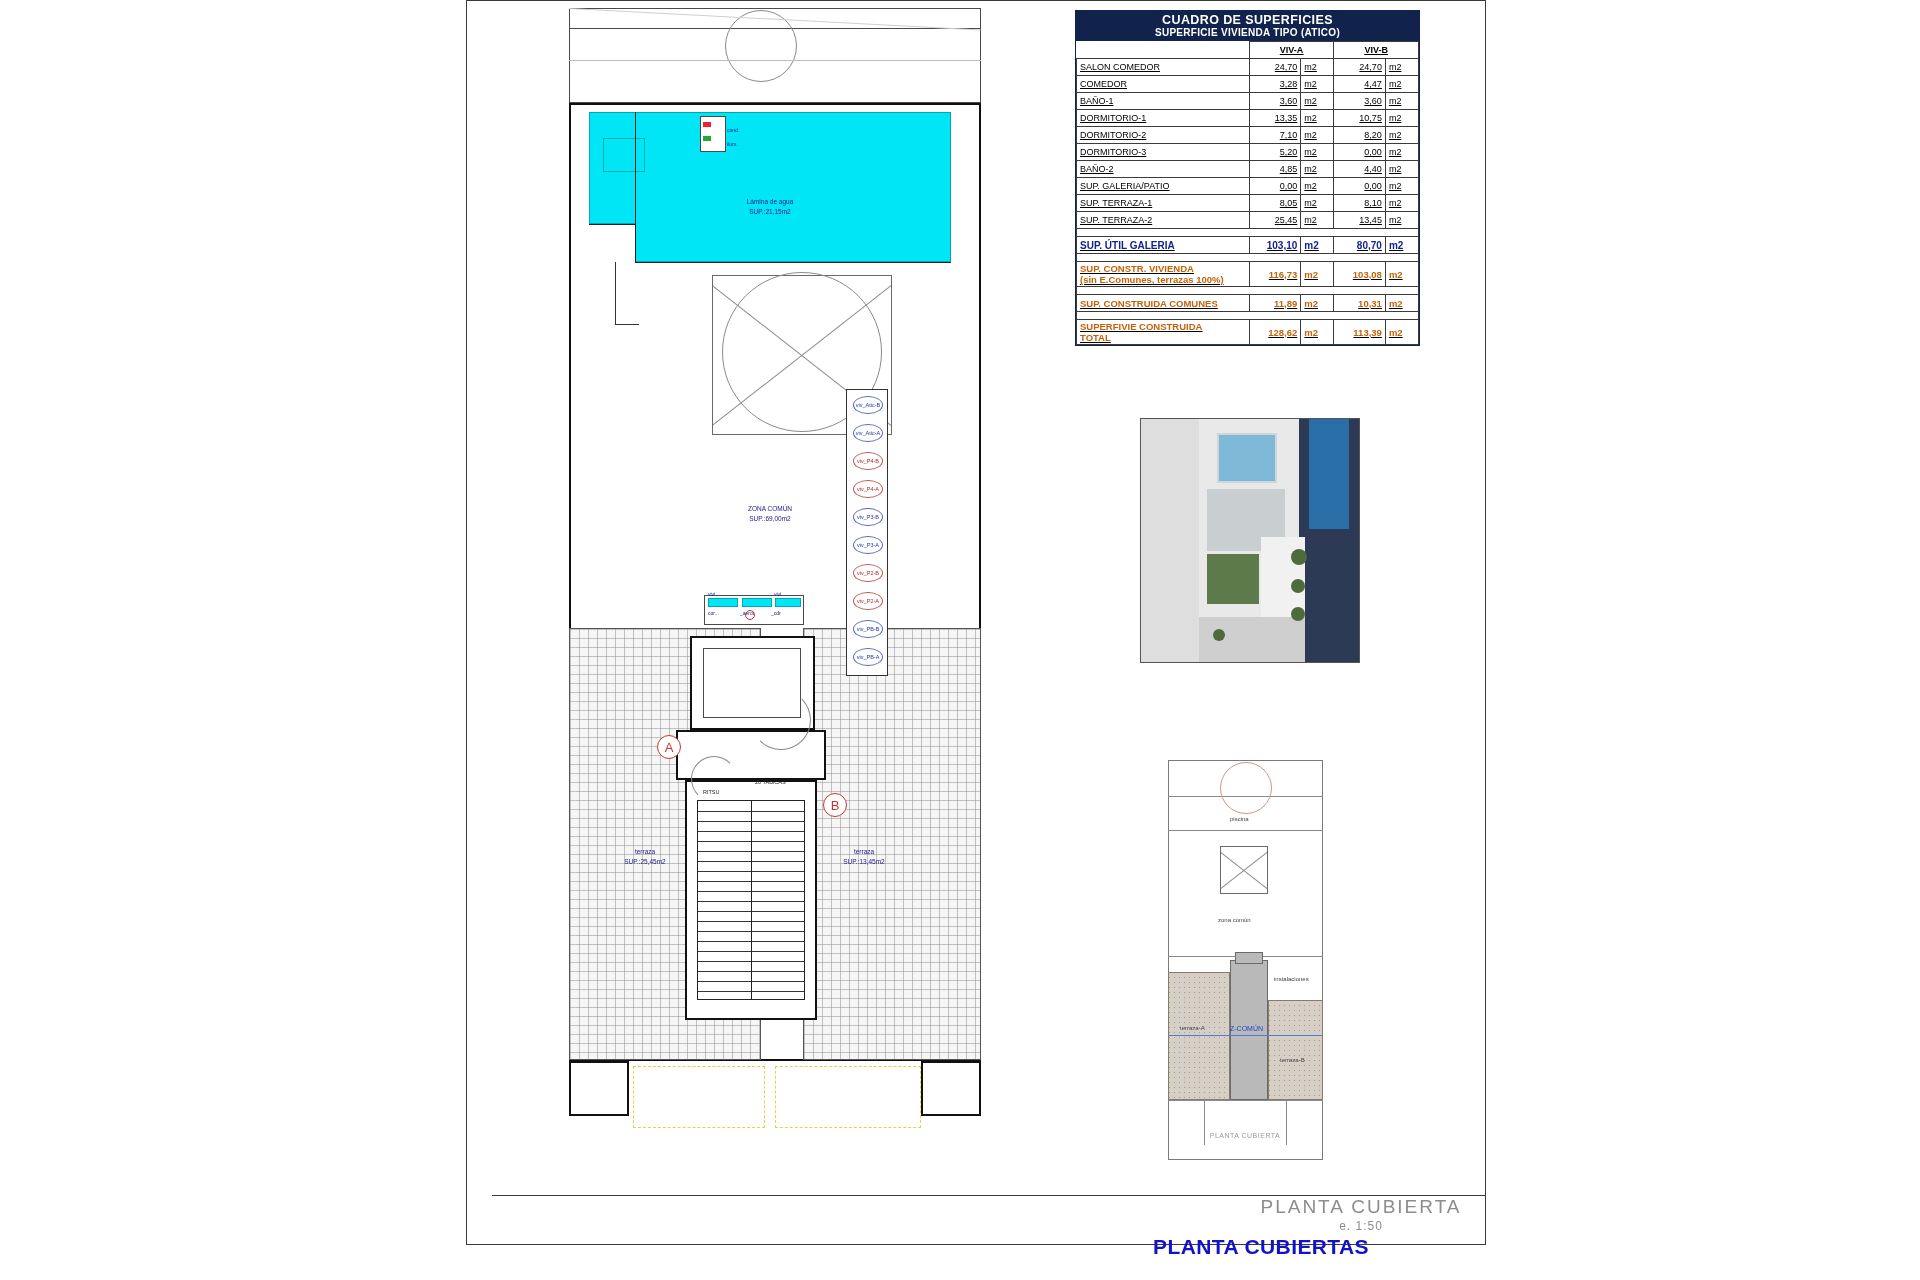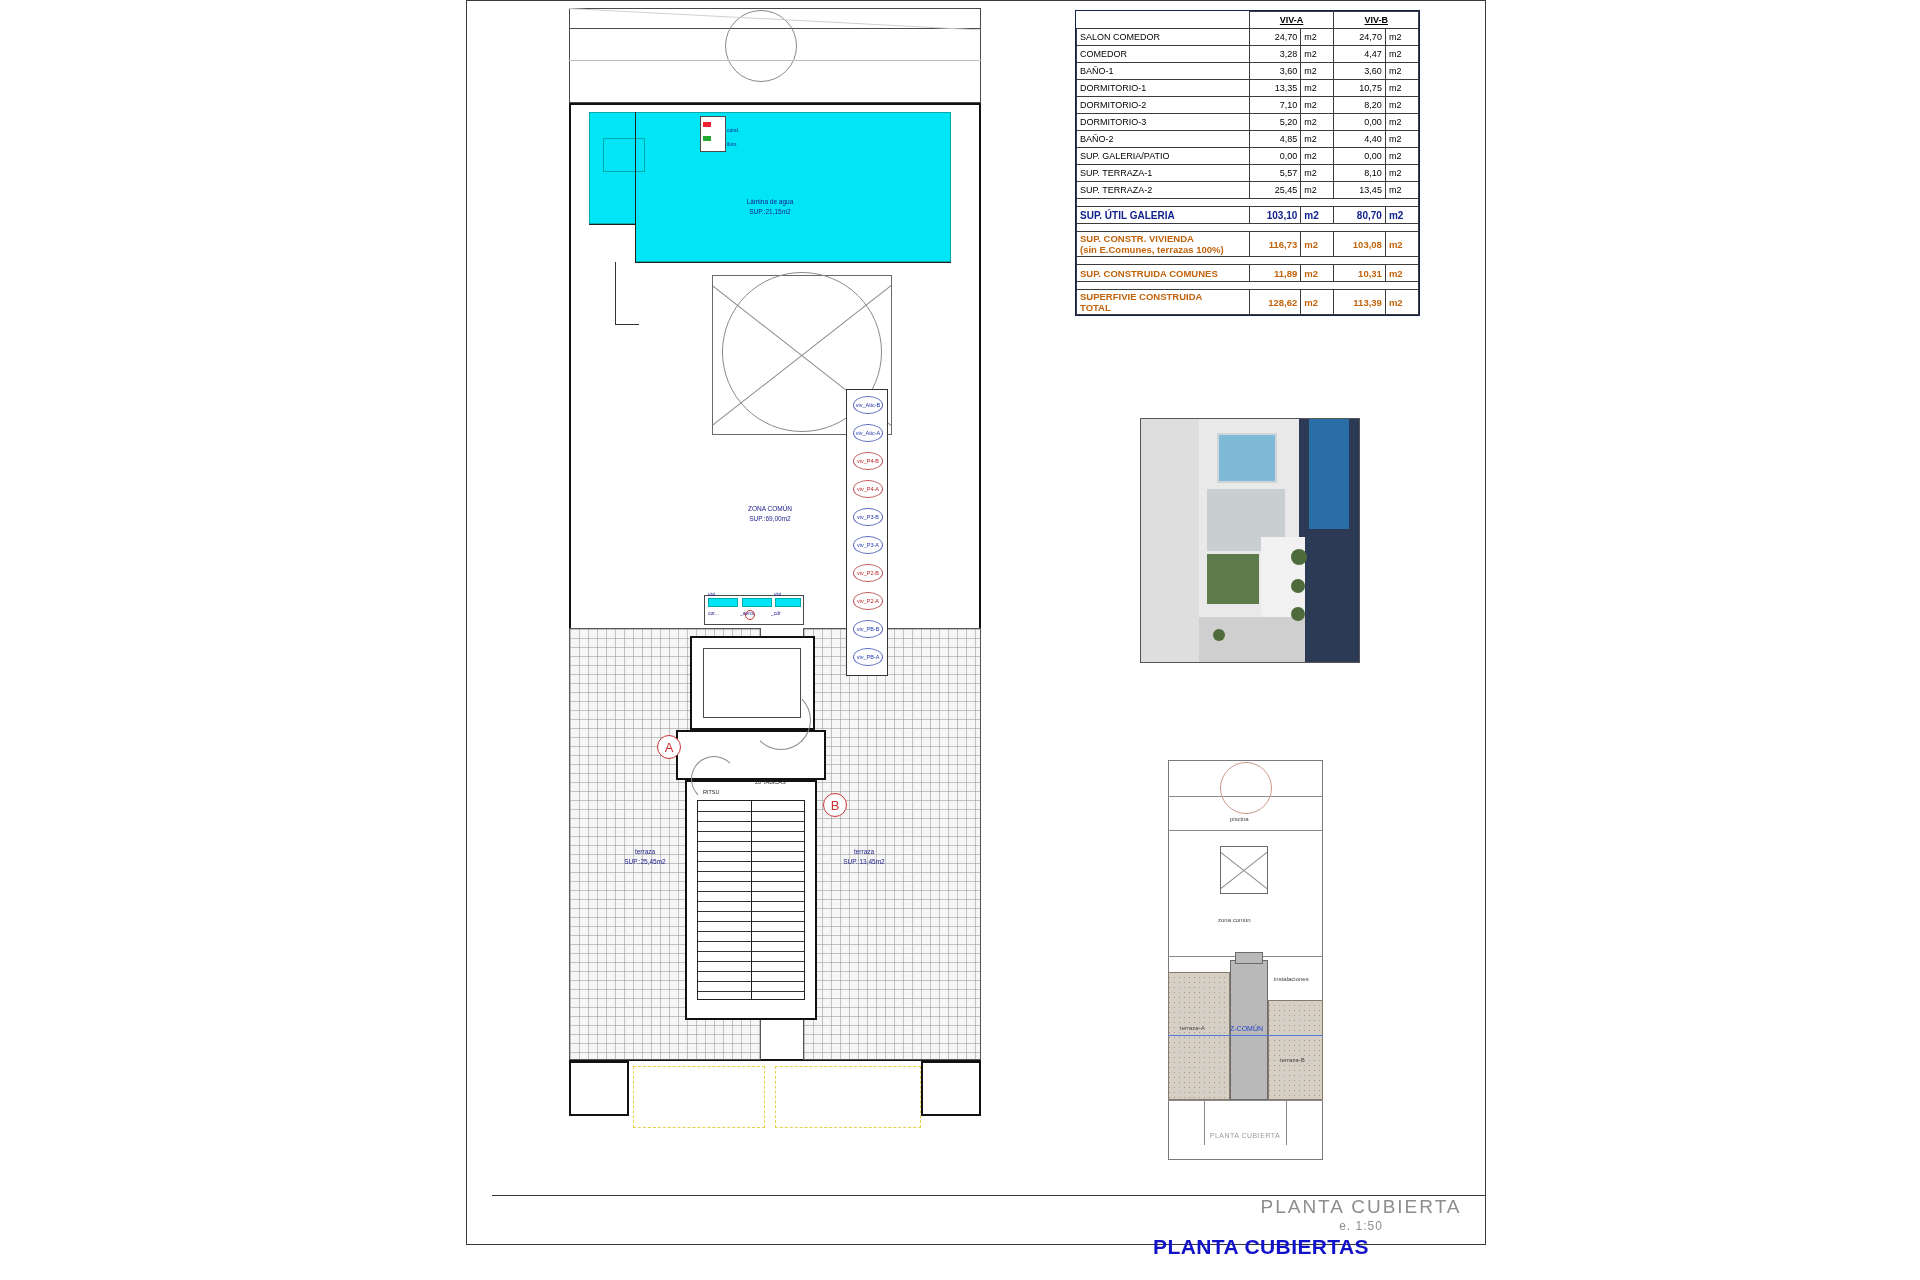--- a/index.html
+++ b/index.html
@@ -61,21 +61,21 @@
   .title-plan{position:absolute;left:786px;top:1196px;transform:translateX(-50%);
     font-size:19px;color:#8d8d8d;letter-spacing:2px;white-space:nowrap;}
   .scale-plan{position:absolute;left:786px;top:1219px;transform:translateX(-50%);
     font-size:12px;color:#8d8d8d;letter-spacing:1px;white-space:nowrap;}
 
   
   .tbl{position:absolute;left:1075px;top:10px;width:345px;border:1px solid #11224d;box-sizing:border-box;background:#fff;}
   .tbl-head{background:#11224d;color:#fff;text-align:center;padding:2px 0 3px;}
   .tbl-head .t1{font-size:12.5px;font-weight:bold;letter-spacing:.4px;}
   .tbl-head .t2{font-size:10px;font-weight:bold;letter-spacing:.3px;}
-  table{border-collapse:collapse;width:100%;font-size:9px;}
+  table{border-collapse:collapse;width:100%;font-size:9px;text-decoration:underline;}
   table td{border:1px solid #3b3b3b;padding:1px 3px;height:14px;}
   .c-name{text-align:left;width:47%;}
   .c-val{text-align:right;width:14%;}
   .c-u{text-align:left;width:9%;}
   .c-hdr{text-align:center;font-weight:bold;text-decoration:underline;}
   .nb{border:none !important;}
   .row-blue{color:#11228c;font-weight:bold;font-size:10px;}
   .row-orange{color:#c2620a;font-weight:bold;font-size:9.5px;}
   .spacer td{height:5px;border-left:1px solid #3b3b3b;border-right:1px solid #3b3b3b;border-top:none;border-bottom:none;}
 
@@ -238,20 +238,24 @@
   <div class="box-blk" style="left:-6px;top:1061px;width:60px;height:55px;background:#fff;"></div>
   <div class="box-blk" style="left:346px;top:1061px;width:60px;height:55px;background:#fff;"></div>
   <div class="ydash" style="left:58px;top:1066px;width:132px;height:62px;"></div>
   <div class="ydash" style="left:200px;top:1066px;width:146px;height:62px;"></div>
 
   <div class="title-plan">PLANTA CUBIERTA</div>
   <div class="scale-plan">e. 1:50</div>
 </div>
 
 <div class="tbl">
+  <div class="tbl-head">
+    <div class="t1">CUADRO DE SUPERFICIES</div>
+    <div class="t2">SUPERFICIE VIVIENDA TIPO  (ATICO)</div>
+  </div>
   <table>
     <tbody>
         <tr>
       <td class="c-name nb"></td>
       <td class="c-hdr" colspan="2">VIV-A</td>
       <td class="c-hdr" colspan="2">VIV-B</td>
     </tr>
     <tr>
       <td class="c-name">SALON COMEDOR</td>
       <td class="c-val">24,70</td>
@@ -303,21 +307,21 @@
     </tr>
     <tr>
       <td class="c-name">SUP. GALERIA/PATIO</td>
       <td class="c-val">0,00</td>
       <td class="c-u">m2</td>
       <td class="c-val">0,00</td>
       <td class="c-u">m2</td>
     </tr>
     <tr>
       <td class="c-name">SUP. TERRAZA-1</td>
-      <td class="c-val">5,57</td>
+      <td class="c-val">8,05</td>
       <td class="c-u">m2</td>
       <td class="c-val">8,10</td>
       <td class="c-u">m2</td>
     </tr>
     <tr>
       <td class="c-name">SUP. TERRAZA-2</td>
       <td class="c-val">25,45</td>
       <td class="c-u">m2</td>
       <td class="c-val">13,45</td>
       <td class="c-u">m2</td>

